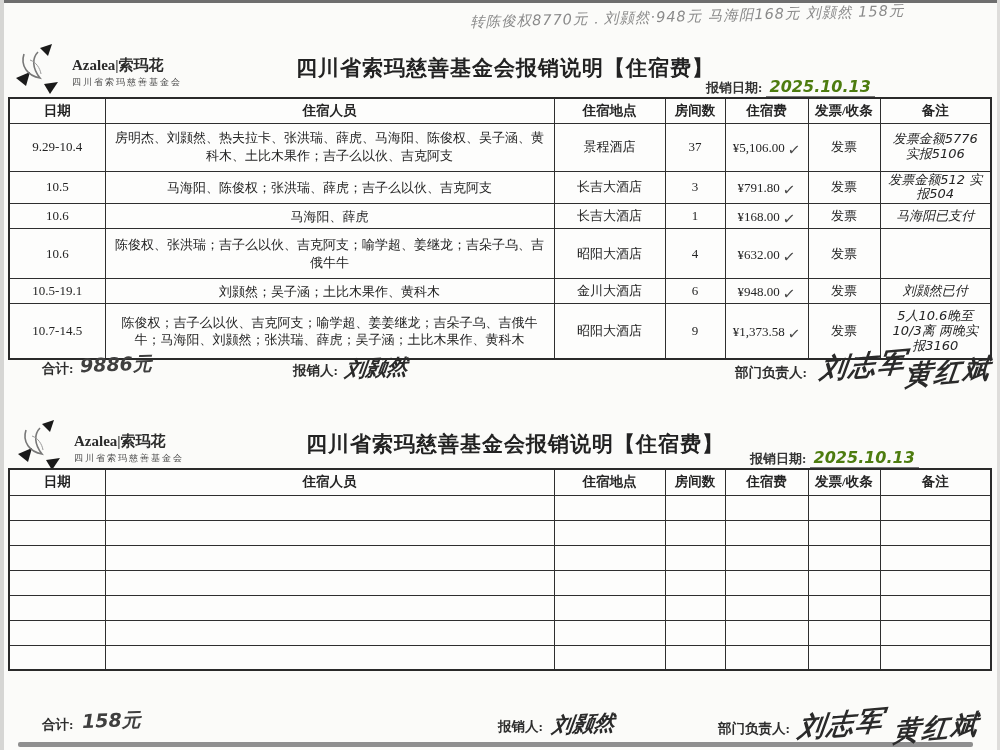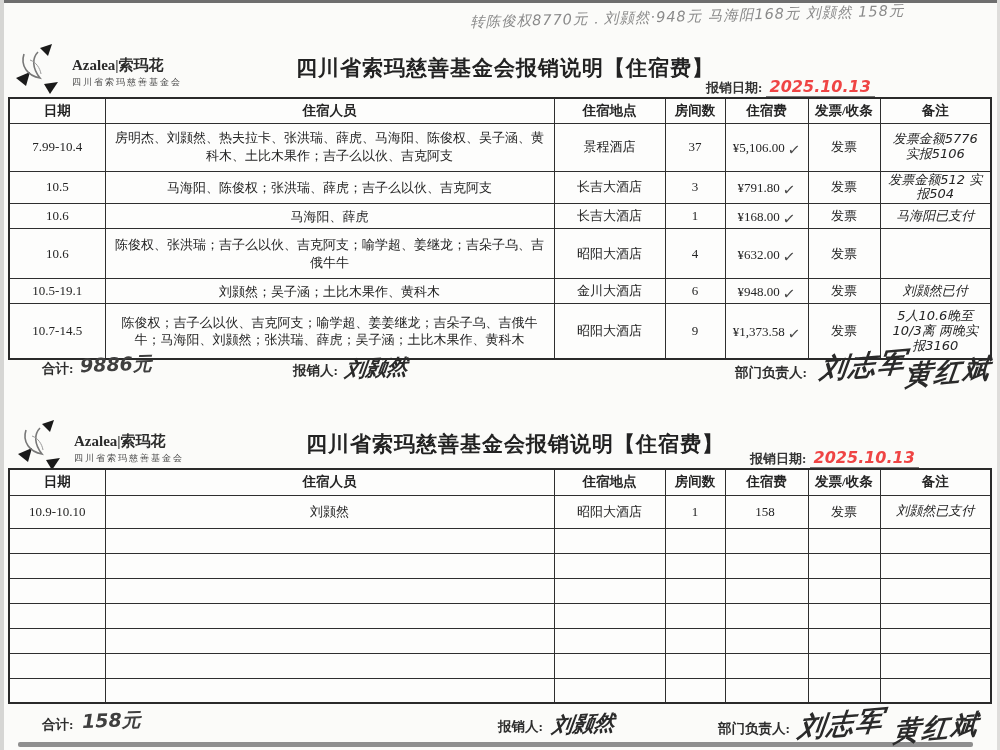--- a/index.html
+++ b/index.html
@@ -21,21 +21,21 @@
   .logo .brand{position:absolute;left:62px;top:12px;font-weight:bold;font-size:15px;color:#2b2b2b;
                font-family:"Liberation Serif", serif;}
   .logo .org{position:absolute;left:62px;top:32px;font-size:9px;color:#4a4a4a;letter-spacing:2px;}
 
   .form-title{position:absolute;width:520px;text-align:center;font-size:21px;font-weight:bold;
               letter-spacing:1px;color:#222;}
   .title-f1{left:245px;top:54px;} .title-f2{left:255px;top:430px;}
 
   .date-line{position:absolute;font-size:13px;font-weight:bold;color:#333;}
   .date-f1{left:706px;top:77px;} .date-f2{left:1110px;top:448px;left:750px;}
-  .date-line .hand-date{font-size:16px;font-weight:bold;font-style:italic;color:#ef4444;
+  .date-line .hand-date{font-size:16px;font-weight:bold;font-style:italic;color:#4d7c0f;
         font-family:"DejaVu Sans", sans-serif;border-bottom:1px solid #777;padding:0 4px;}
 
   table.sheet{position:absolute;left:8px;border-collapse:collapse;table-layout:fixed;width:982px;
               background:#fdfdfc;}
   .sheet-f1{top:97px;} .sheet-f2{top:468px;}
   table.sheet td,table.sheet th{border:1px solid #2f2f2f;font-size:13px;text-align:center;
         padding:1px 4px;overflow:hidden;color:#242424;font-weight:normal;}
   table.sheet{border:2px solid #2a2a2a;}
   table.sheet th{font-weight:bold;font-size:13.5px;}
   td.people{line-height:1.35;}
@@ -97,21 +97,21 @@
         <tr style="height:25px">
       <th>日期</th>
       <th>住宿人员</th>
       <th>住宿地点</th>
       <th>房间数</th>
       <th>住宿费</th>
       <th>发票/收条</th>
       <th>备注</th>
     </tr>
     <tr style="height:48px">
-      <td>7.99-10.4</td>
+      <td>9.29-10.4</td>
       <td class="people">房明杰、刘颢然、热夫拉卡、张洪瑞、薛虎、马海阳、陈俊权、吴子涵、黄科木、土比木果作；吉子么以伙、吉克阿支</td>
       <td>景程酒店</td>
       <td>37</td>
       <td class="fee"><span>¥5,106.00</span><span class="tick hand">✓</span></td>
       <td>发票</td>
       <td class="note-cell">发票金额5776 实报5106</td>
     </tr>
     <tr style="height:27px">
       <td>10.5</td>
       <td class="people">马海阳、陈俊权；张洪瑞、薛虎；吉子么以伙、吉克阿支</td>
@@ -202,29 +202,20 @@
     <tbody>
         <tr style="height:26px">
       <th>日期</th>
       <th>住宿人员</th>
       <th>住宿地点</th>
       <th>房间数</th>
       <th>住宿费</th>
       <th>发票/收条</th>
       <th>备注</th>
     </tr>
-    <tr style="height:33px">
-      <td>10.9-10.10</td>
-      <td class="people">刘颢然</td>
-      <td>昭阳大酒店</td>
-      <td>1</td>
-      <td class="fee"><span>158</span><span class="tick hand"></span></td>
-      <td>发票</td>
-      <td class="note-cell">刘颢然已支付</td>
-    </tr>
     <tr style="height:25px">
           <td></td>
           <td></td>
           <td></td>
           <td></td>
           <td></td>
           <td></td>
           <td></td>
         </tr>
     <tr style="height:25px">

